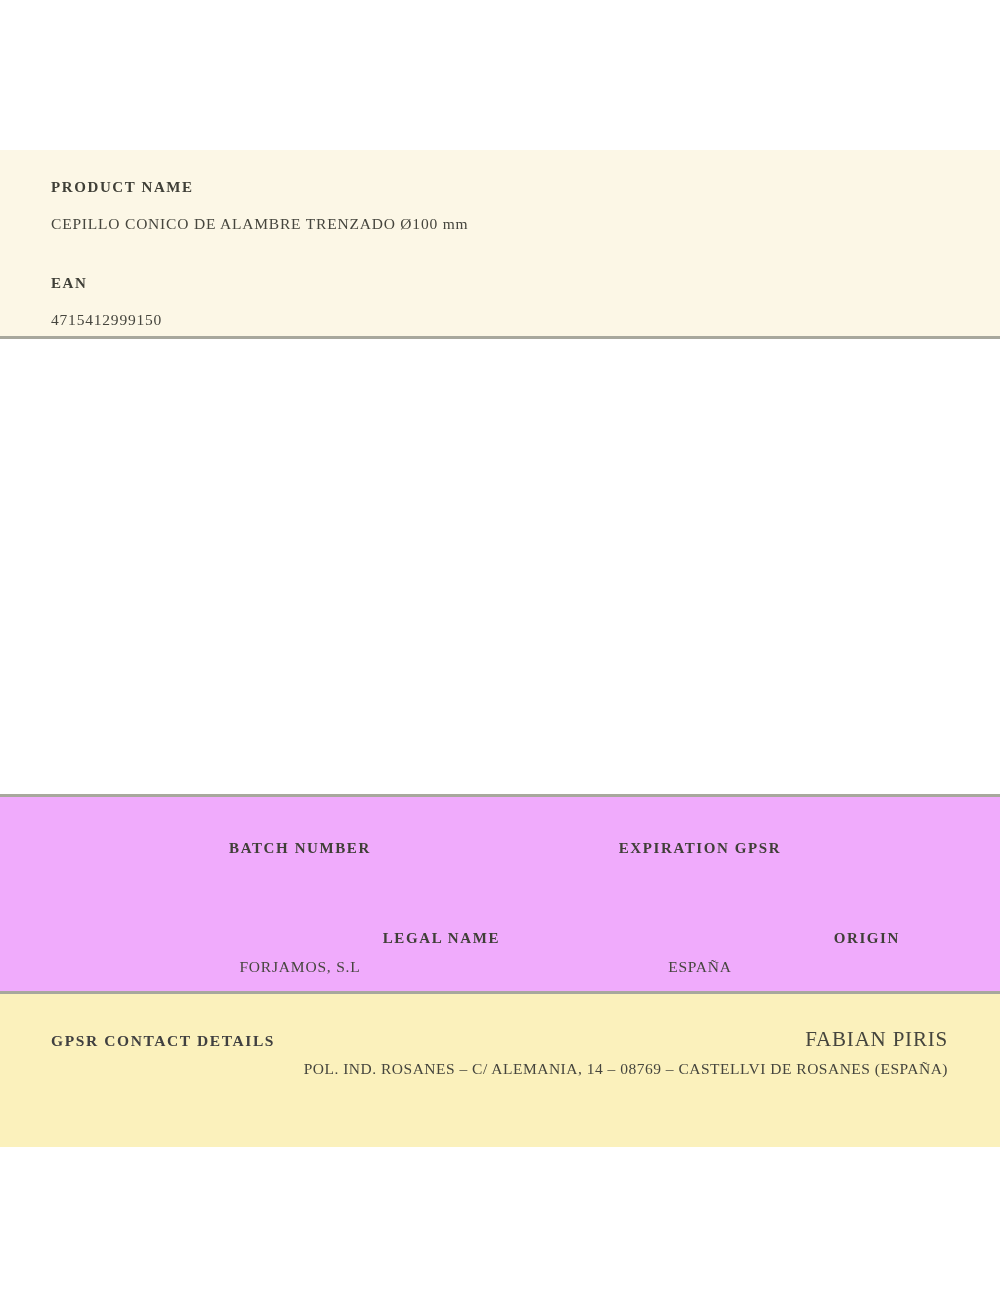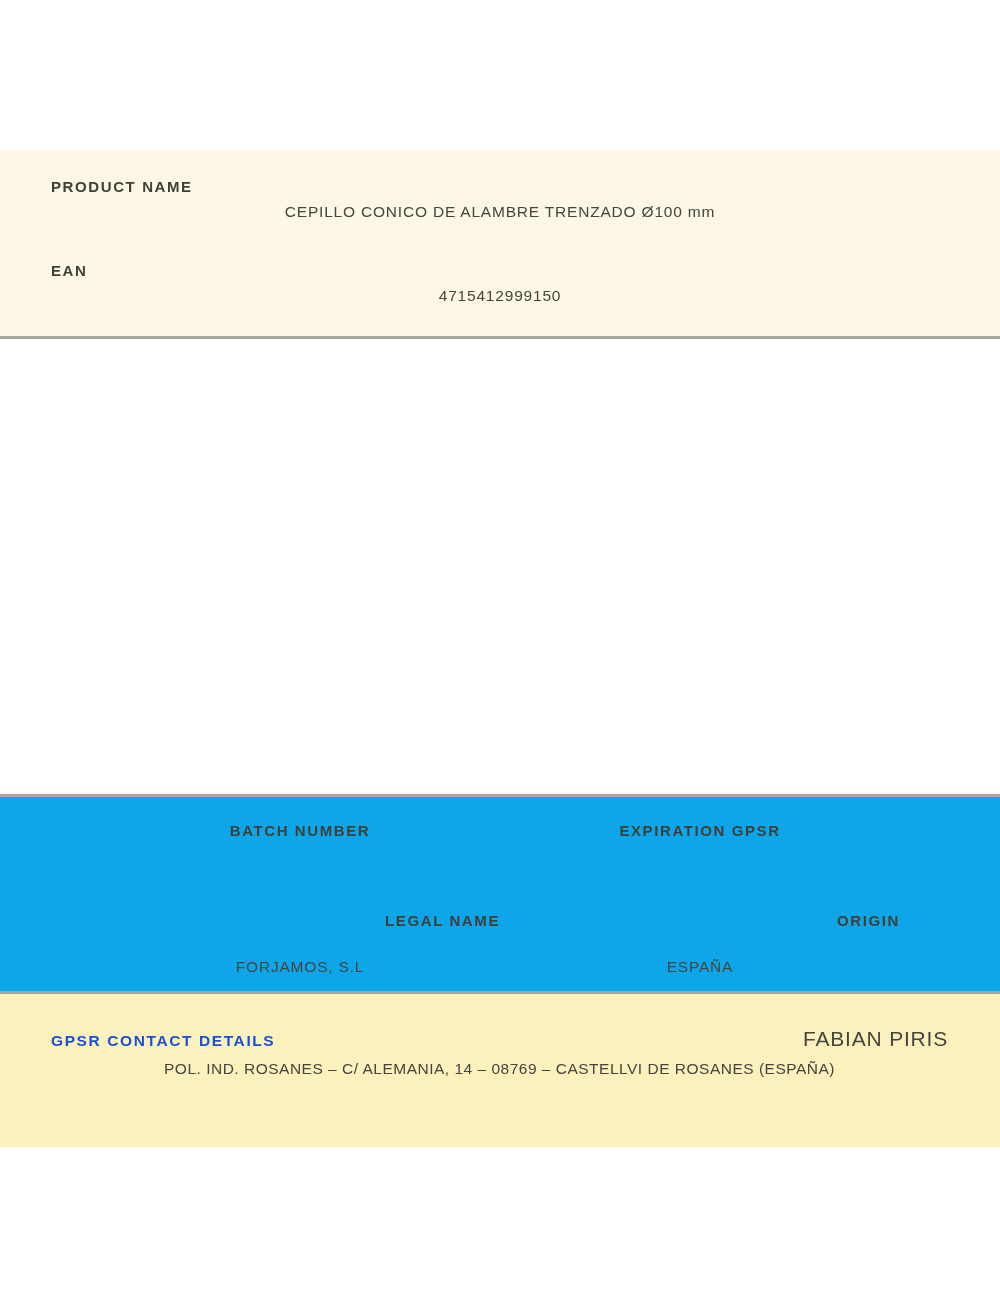--- a/index.html
+++ b/index.html
@@ -4,21 +4,21 @@
 <style>
   * { margin: 0; padding: 0; box-sizing: border-box; }
   html, body {
     width: 1000px;
     height: 1300px;
     background: #ffffff;
     font-family: "Liberation Sans", "DejaVu Sans", sans-serif;
     color: #45453d;
     overflow: hidden;
   }
-  .page { width: 1000px; height: 1054px; position: relative; background: #ffffff; }
+  .page { width: 1000px; height: 1054px; position: relative; background: #ffffff; font-family: Liberation Serif, serif; }
 
   .gap-top { height: 150px; background: #ffffff; }
   .gap-mid { height: 455px; background: #ffffff; }
 
   
   .section-product {
     height: 189px;
     background: #FCF7E6;
     border-bottom: 3px solid #A8A89D;
     padding: 27px 51px 0 51px;
@@ -30,68 +30,68 @@
     color: #3f3f37;
     line-height: 20px;
   }
   .field-value {
     font-size: 15.5px;
     font-weight: normal;
     letter-spacing: 0.8px;
     color: #45453d;
     line-height: 22px;
   }
-  .section-product .field-value { margin-top: 4px; text-align: center; }
+  .section-product .field-value { margin-top: 16px; }
   .section-product .group-ean { margin-top: 38px; }
 
   
   .section-batch {
     height: 200px;
-    background: #0ea5e9;
+    background: #f0abfc;
     border-top: 3px solid #A8A89D;
     border-bottom: 3px solid #A8A89D;
-    padding-top: 24px;
+    padding-top: 41px;
   }
   .batch-grid {
     margin: 0 100px;
     display: flex;
   }
   .batch-col {
     width: 50%;
     text-align: center;
   }
   .batch-col .empty-value { min-height: 20px; margin-top: 8px; }
   .batch-col .second-label { margin-top: 42px; text-align: right; }
-  .batch-col .second-value { margin-top: 25px; text-align: center; }
+  .batch-col .second-value { margin-top: 8px; text-align: center; }
 
   
   .section-gpsr {
     height: 153px;
     background: #FBF1BC;
     padding: 34px 52px 0 51px;
   }
   .gpsr-row1 {
     display: flex;
     justify-content: space-between;
     align-items: baseline;
     line-height: 22px;
   }
   .gpsr-title {
     font-size: 15.5px;
     font-weight: bold;
     letter-spacing: 1.6px;
-    color: #1d4ed8;
+    color: #404040;
   }
   .gpsr-right {
     font-size: 21px;
     letter-spacing: 0.8px;
     color: #45453d;
   }
   .gpsr-line {
-    text-align: center;
+    text-align: right;
     font-size: 15.5px;
     letter-spacing: 0.5px;
     color: #45453d;
     line-height: 22px;
     margin-top: 6px;
   }
 </style>
 </head>
 <body>
 

